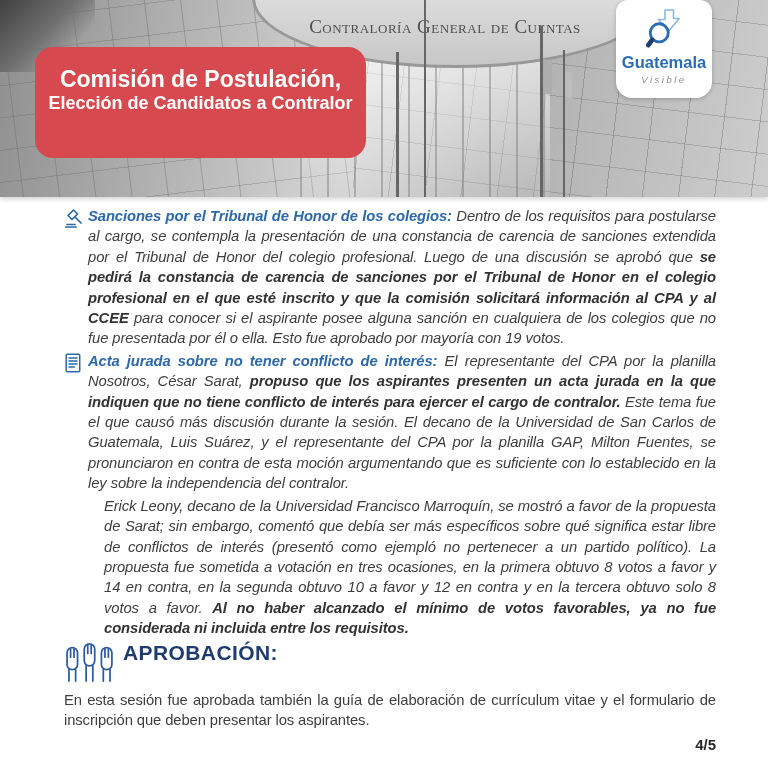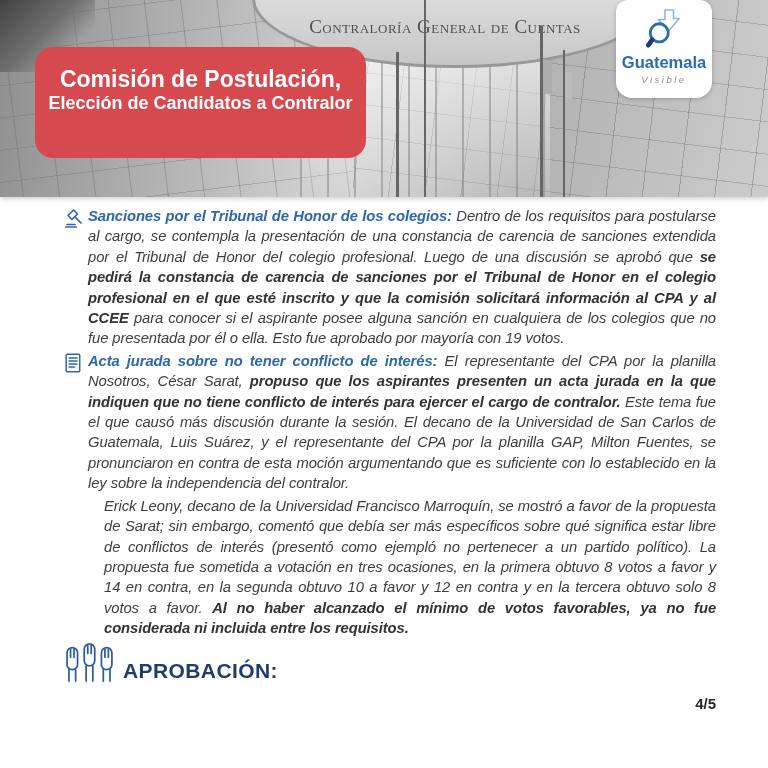--- a/index.html
+++ b/index.html
@@ -97,30 +97,30 @@
     letter-spacing:-0.1px;
     font-style:italic;
   }
   .para p{margin:0;flex:1;}
   .sec-icon{flex:0 0 20px;padding-top:2px;}
   .indent{margin-left:40px;}
   .seg-heading{color:var(--heading-blue);font-weight:bold;}
   .seg-bold{font-weight:bold;color:#333;}
   .seg-normal{}
 
-  .approval-row{display:flex;align-items:flex-end;gap:9px;margin:2px 0 7px 0;height:42px;}
+  .approval-row{display:flex;align-items:flex-start;gap:9px;margin:2px 0 7px 0;height:42px;}
   .approval-title{
     margin:0;font-size:21px;font-weight:bold;color:var(--approval-navy);letter-spacing:.4px;
   }
   .final-para{
     margin:0;text-align:justify;font-size:14.8px;line-height:20.4px;color:var(--body-text);
     letter-spacing:-0.1px;
   }
   .pagenum{
-    margin-top:12px;text-align:right;font-size:15px;font-weight:bold;color:#262626;
+    margin-top:6px;text-align:right;font-size:15px;font-weight:bold;color:#262626;
   }
   svg{display:block;}
 </style>
 </head>
 <body>
 
 <div class="page">
 
   <header class="photo">
     <div class="ph-half ph-left">
@@ -202,16 +202,17 @@
           <g transform="translate(36,4)">
             <rect x="3" y="3" width="11" height="23" rx="5.5"></rect>
             <path d="M6.7 4.5 V13 M10.3 4.5 V13"></path>
             <path d="M5 26 V38 M12 26 V38"></path>
           </g>
         </svg>
       </span>
       <h2 class="approval-title">APROBACIÓN:</h2>
     </div>
 
+    <p class="final-para">En esta sesión fue aprobada también la guía de elaboración de currículum vitae y el formulario de inscripción que deben presentar los aspirantes.</p>
 
     <div class="pagenum">4/5</div>
   </main>
 </div>
 
 </body></html>

